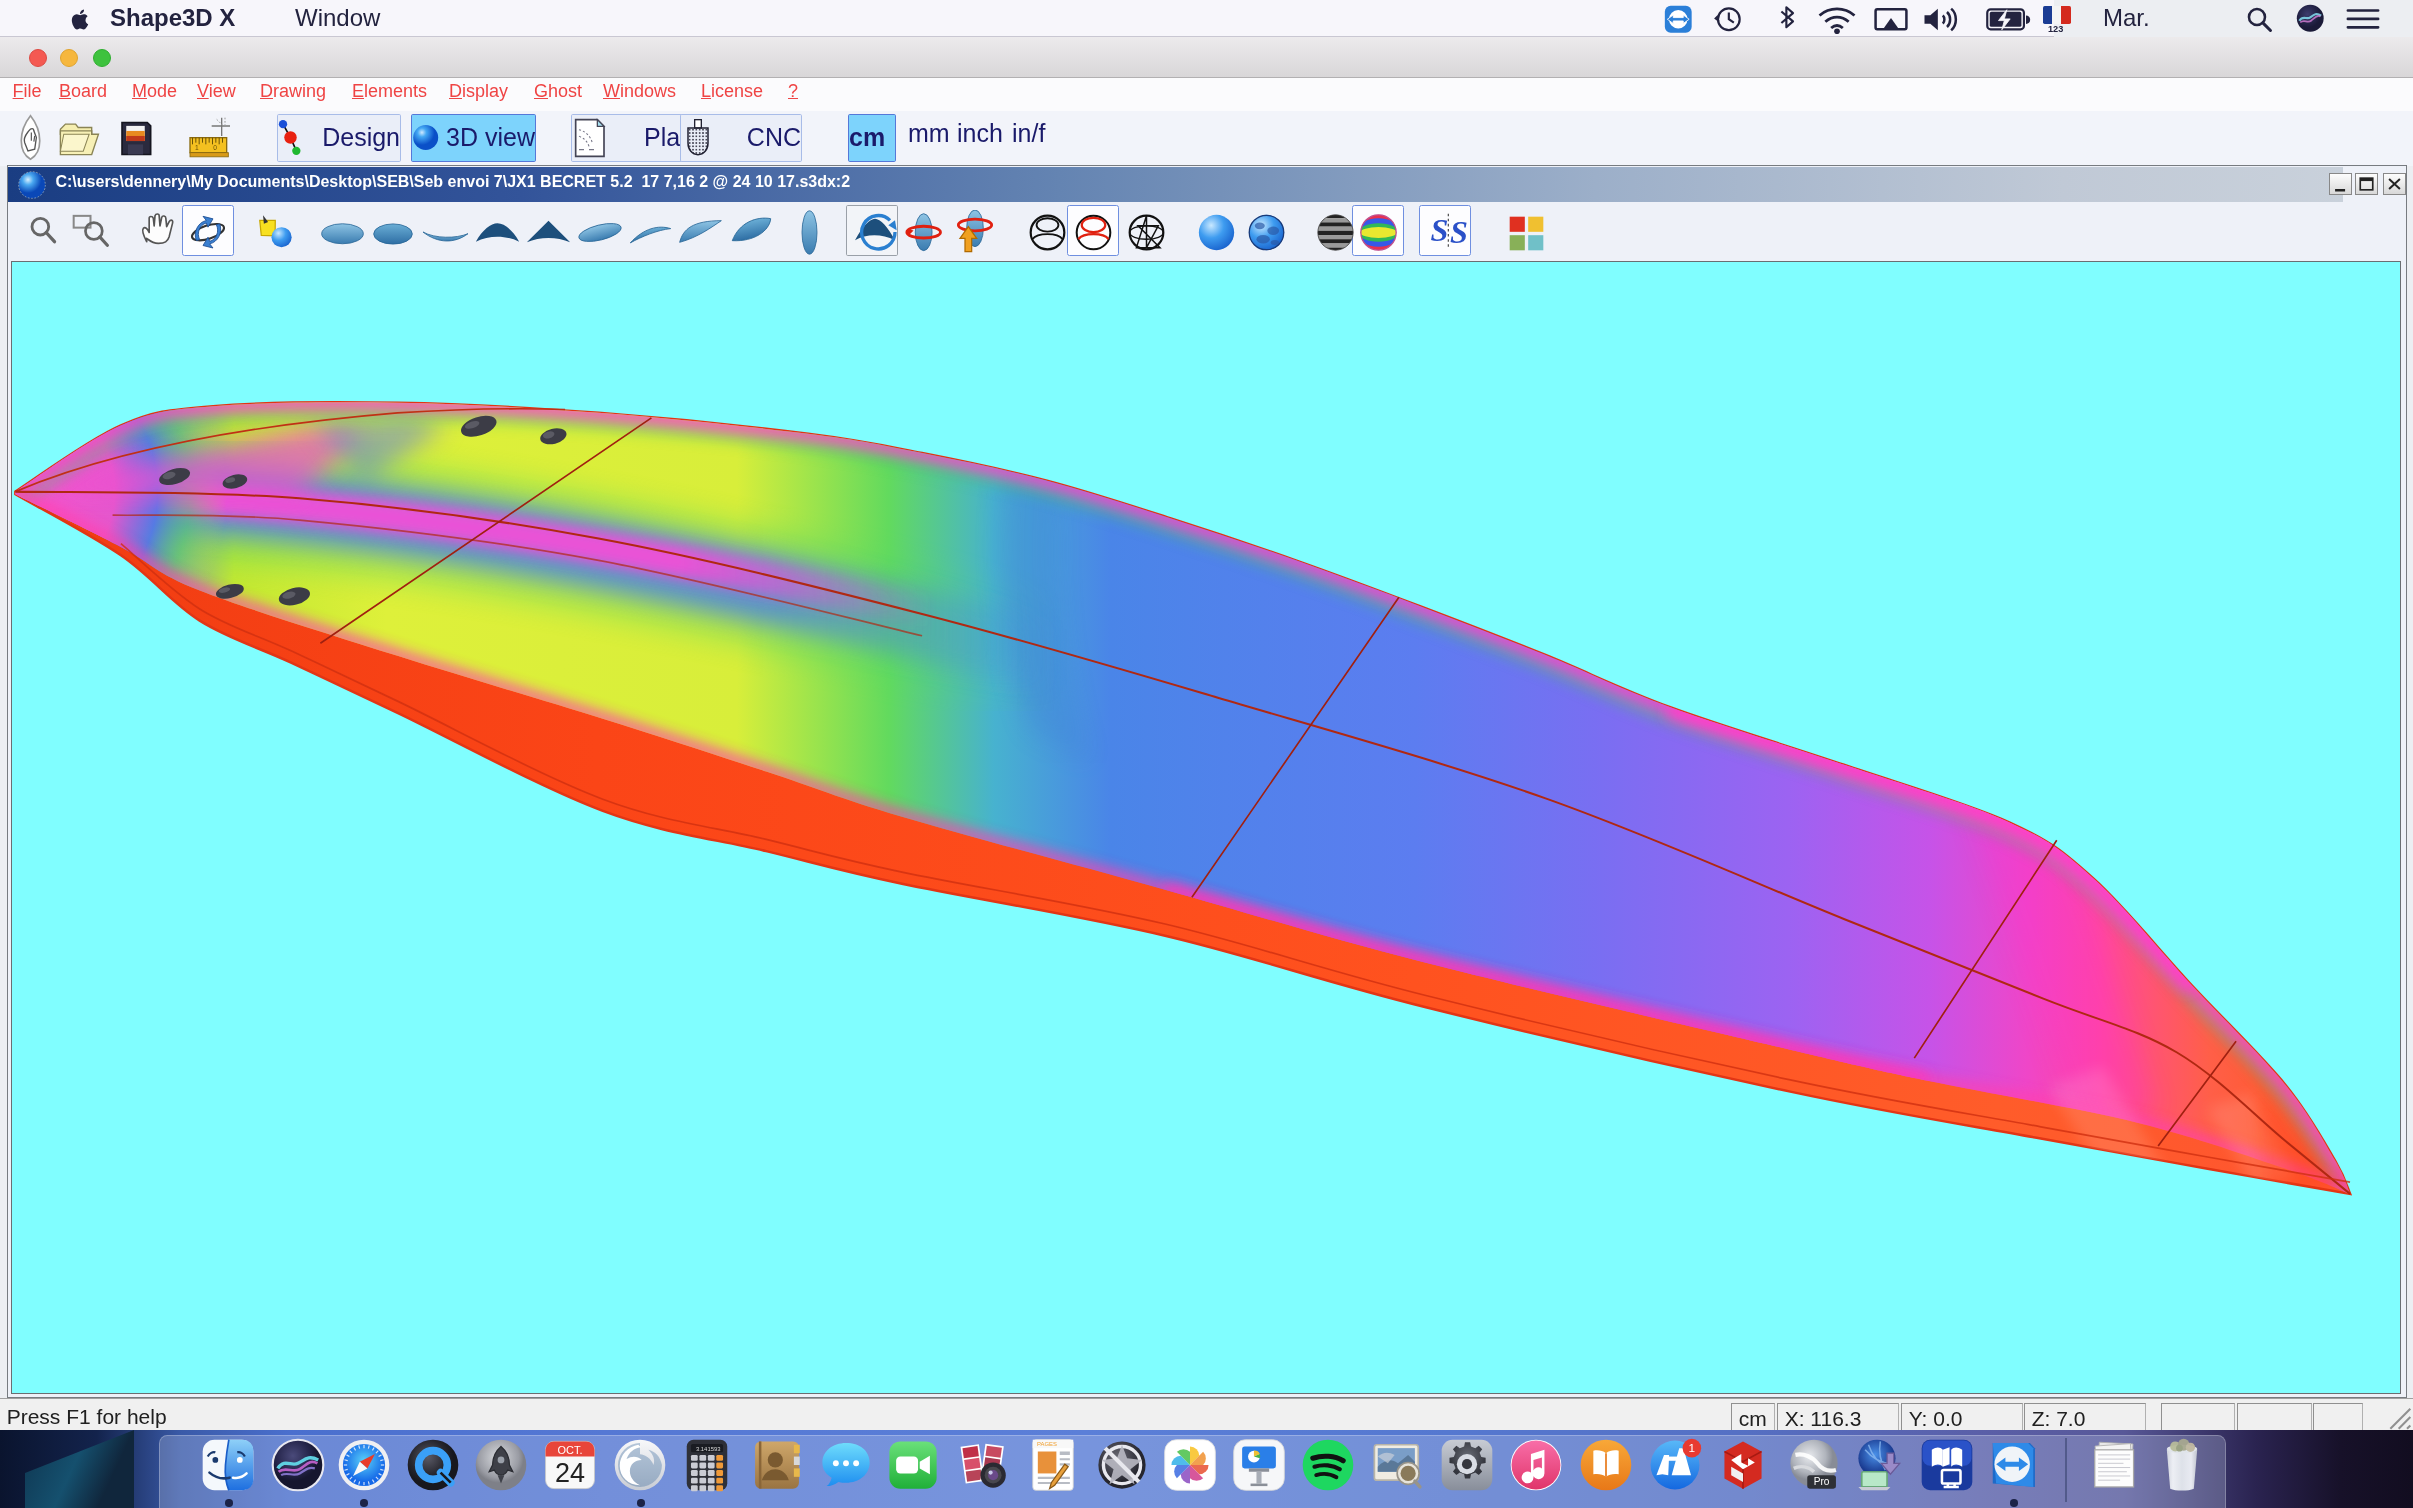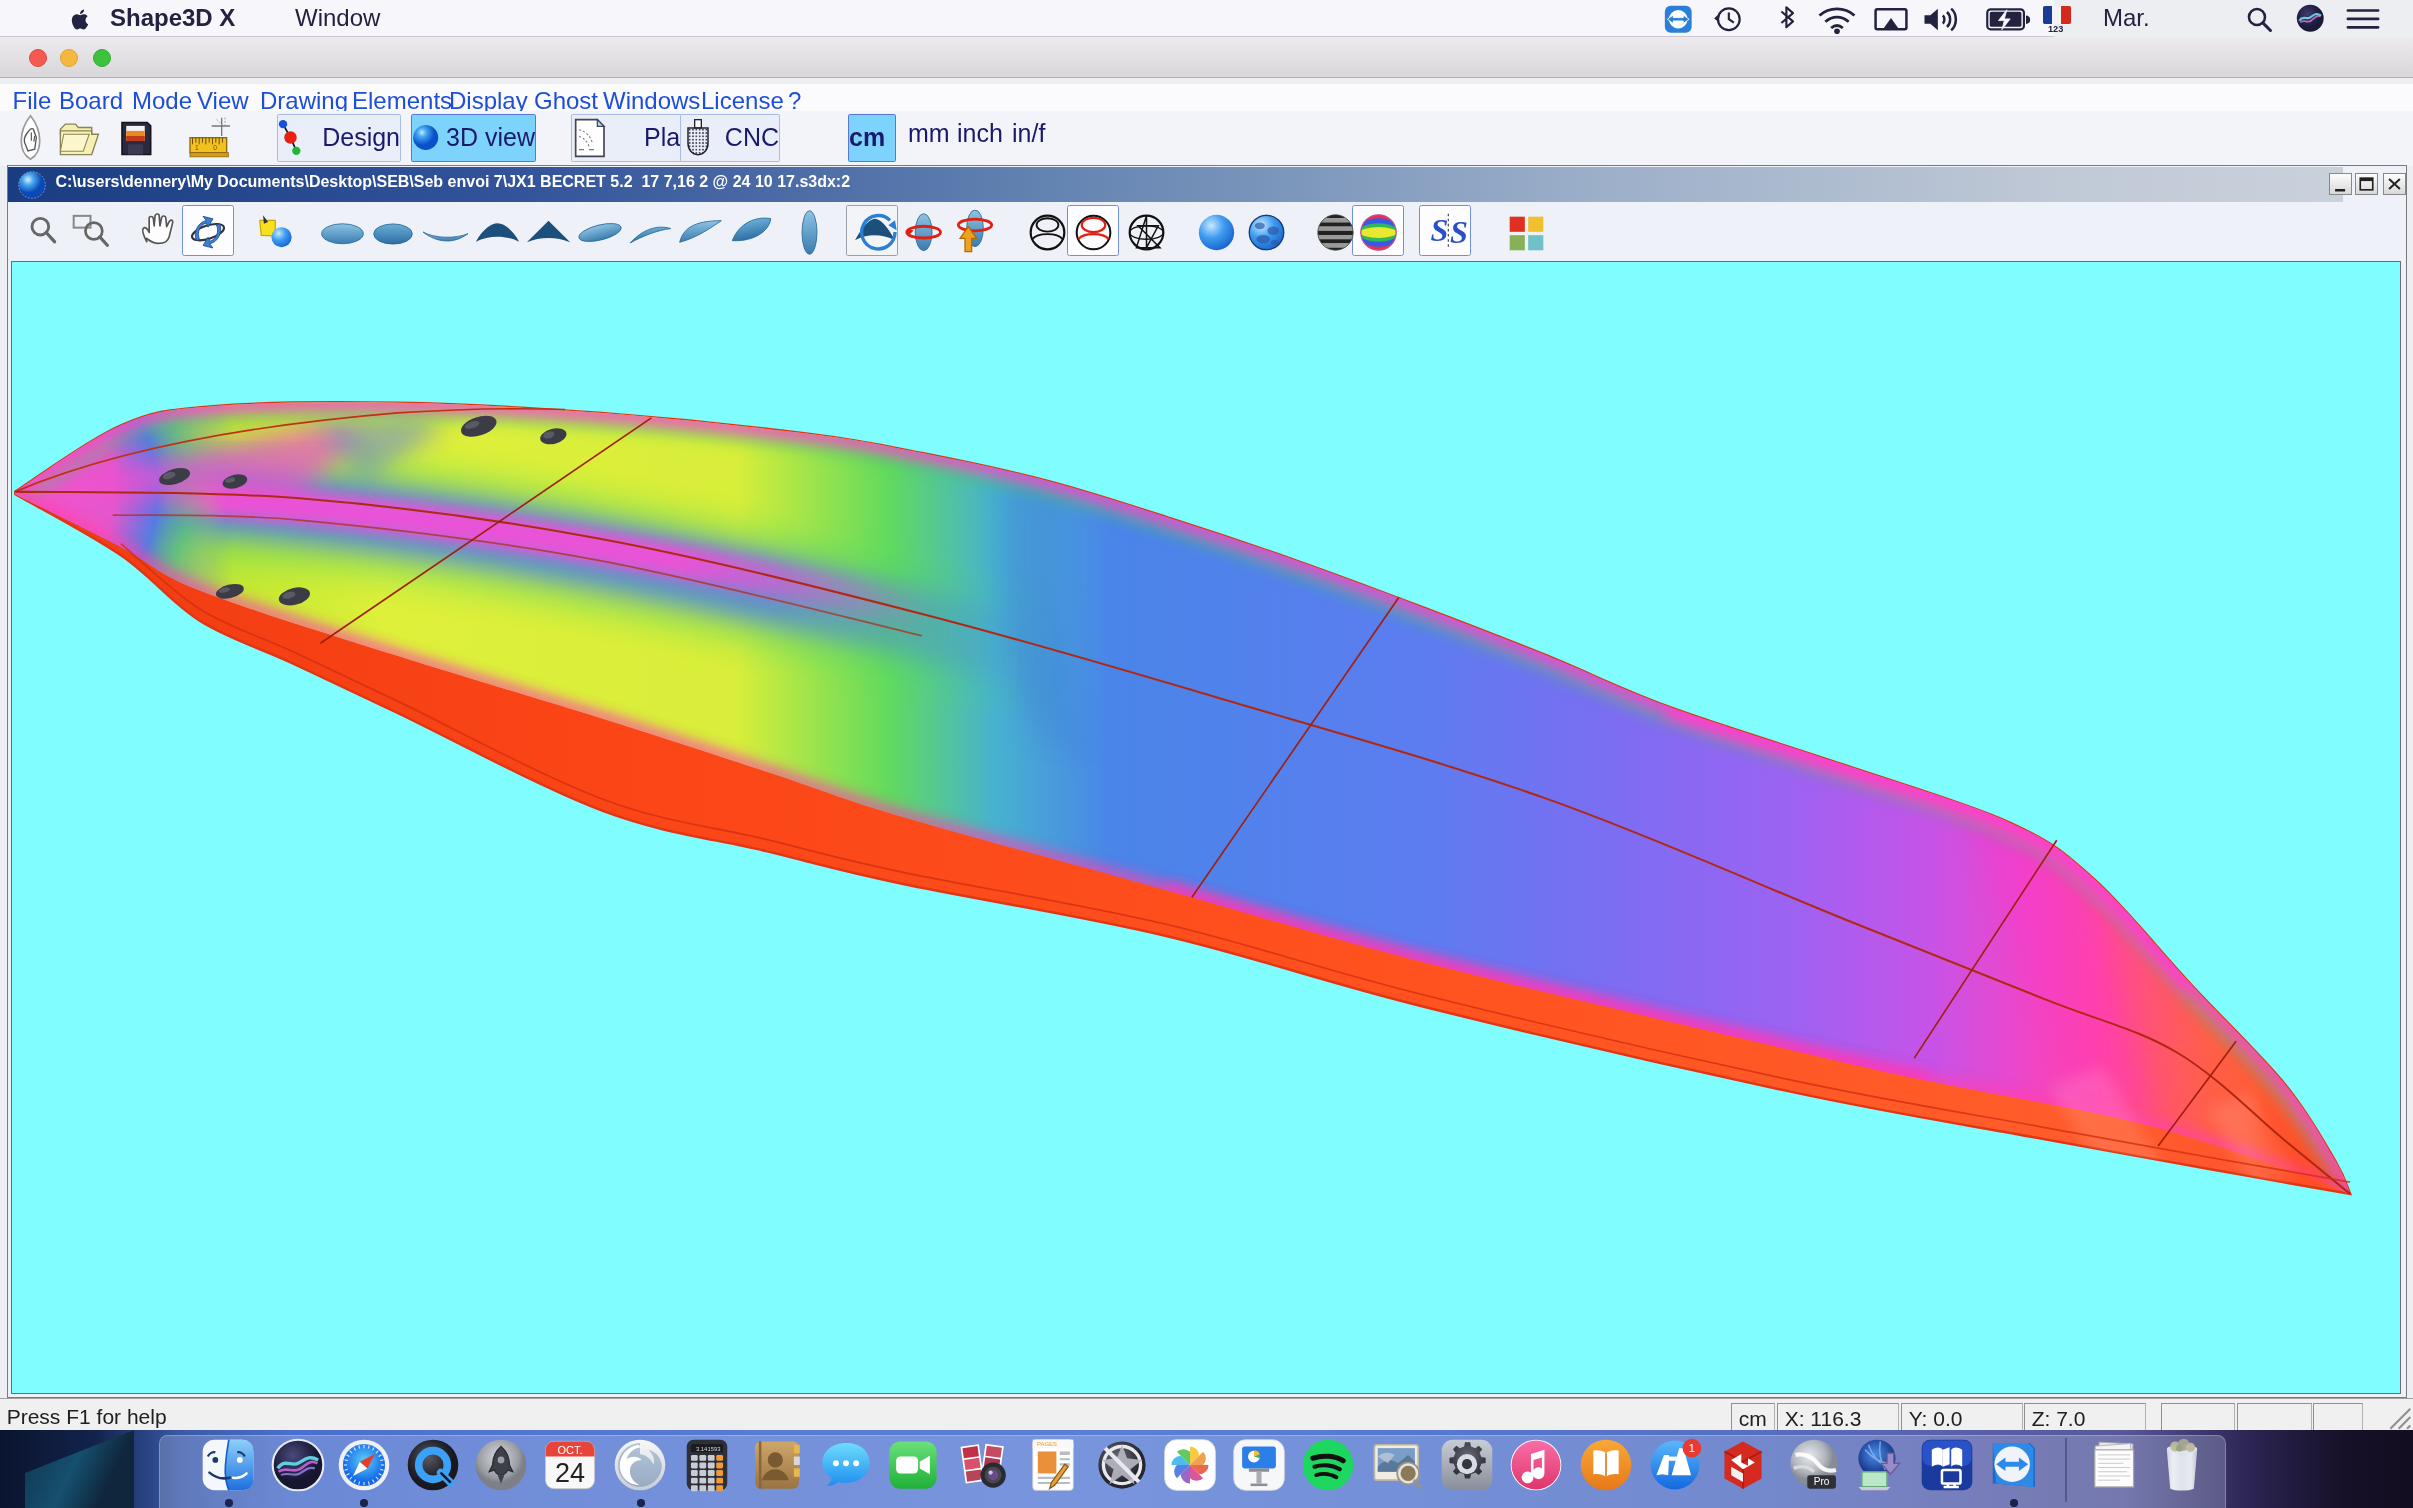--- a/index.html
+++ b/index.html
@@ -6,21 +6,21 @@
 body{position:relative;background:#eceef2}
 .abs{position:absolute}
 
 #menubar{left:0;top:0;width:2054px;height:37px;background:#f7f6fb;border-bottom:0.8px solid #c9c7d2;color:#23233f}
 #menubar .t{position:absolute;top:4.2px;font-size:24px}
 
 #titlebar{left:0;top:37px;width:2413px;height:41px;background:linear-gradient(#eceaec,#d8d6d8);border-bottom:0.8px solid #b2b0b2}
 .tl{position:absolute;top:11.7px;width:18.4px;height:18.4px;border-radius:50%}
 #titletext{position:absolute;top:8.4px;left:0;width:2413px;text-align:center;font-size:22.6px;color:#474747}
 
-#menurow{left:0;top:84px;width:2413px;height:34px;background:#fbfbfd;color:#1d4ed8;font-size:24px}
+#menurow{left:0;top:78px;width:2413px;height:34px;background:#fbfbfd;color:#ef4444;font-size:18px}
 #menurow span{position:absolute;top:3.4px}
 
 #toolbar1{left:0;top:111px;width:2413px;height:55px;background:#f2f4fa}
 .btn1{white-space:nowrap;position:absolute;top:2.5px;height:48px;background:#eaeef8;border:0.8px solid #a8bce8;border-radius:1.7px;color:#1a1a6a;font-size:25px;display:flex;align-items:center;justify-content:space-between;gap:6.7px}
 .btn1.sel{background:#7dd3fc;border:1.7px solid #5578d8}
 .unit{position:absolute;top:8.4px;color:#1a1a6a;font-size:25px}
 
 #iwin{left:6.7px;top:165px;width:2400px;height:1233px;border:1.7px solid #777b80;background:#eef1f8}
 #ititle{position:absolute;left:0.8px;top:0.8px;width:2335px;height:35px;background:linear-gradient(90deg,#1a3d82 0%,#33549a 22%,#6484b2 45%,#9cafc9 68%,#c0c9d6 88%,#c9d1db 100%);color:#fff;font-size:16px;font-weight:700}
 #toolbar2{position:absolute;left:0.8px;top:36px;width:2395px;height:56px;background:#eef1f8}
@@ -193,21 +193,21 @@
     </div>
 <div class="btn1" style="left:571px;width:124px">
       <svg width="34" height="40" viewBox="0 0 40 48">
         <path d="M4 2h26l8 8v36H4z" fill="#fff" stroke="#445" stroke-width="2"></path>
         <path d="M30 2v8h8z" fill="#a8e0f0" stroke="#445" stroke-width="1.5"></path>
         <path d="M8 14c8 2 14 8 16 16M8 22c6 2 10 6 12 12" stroke="#778" stroke-width="1.3" stroke-dasharray="2.5 2.5" fill="none"></path>
         <path d="M8 38h6M20 38h6" stroke="#778" stroke-width="1.5"></path>
       </svg>
       <span>Plan</span>
     </div>
-<div class="btn1" style="left:680px;width:100px">
+<div class="btn1" style="left:680px;width:122px">
       <svg width="34" height="40" viewBox="0 0 40 48">
         <defs>
           <pattern id="dots" width="4" height="4" patternUnits="userSpaceOnUse">
             <circle cx="2" cy="2" r="1.1" fill="#223"></circle>
           </pattern>
         </defs>
         <rect x="16" y="2" width="8" height="10" fill="#fff" stroke="#223" stroke-width="1.6"></rect>
         <path d="M8 12h24v18c0 8-5 14-12 14s-12-6-12-14z" fill="url(#dots)" stroke="#223" stroke-width="1.8"></path>
       </svg>
       <span>CNC</span>

